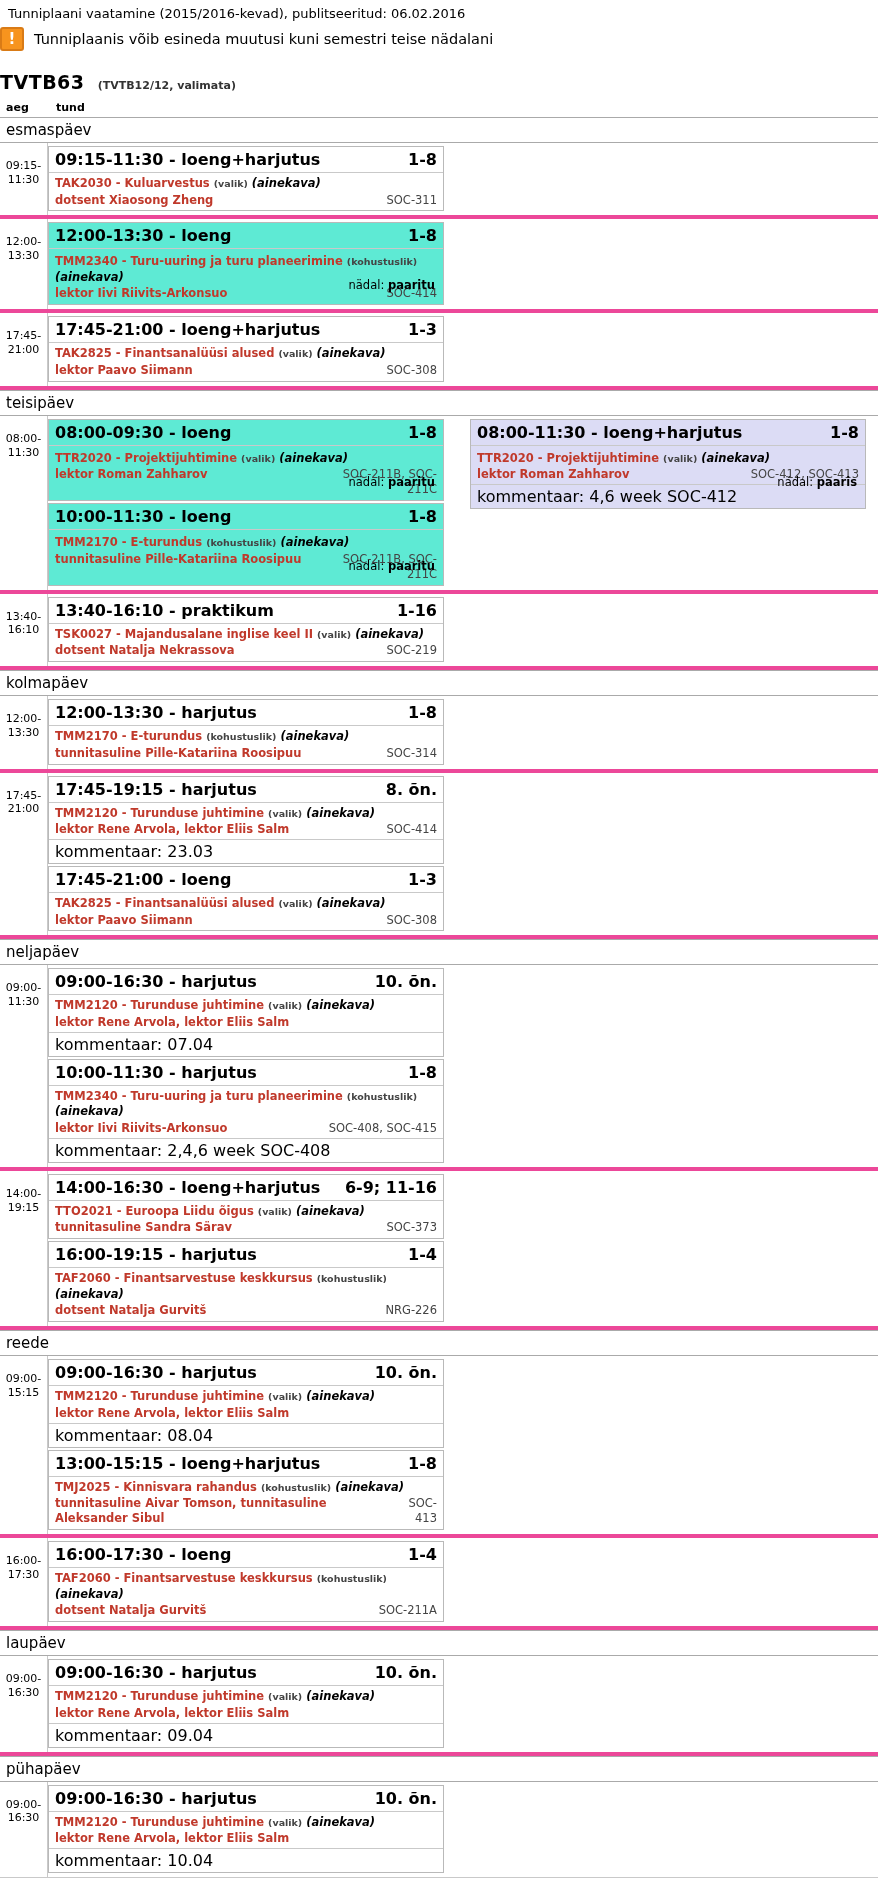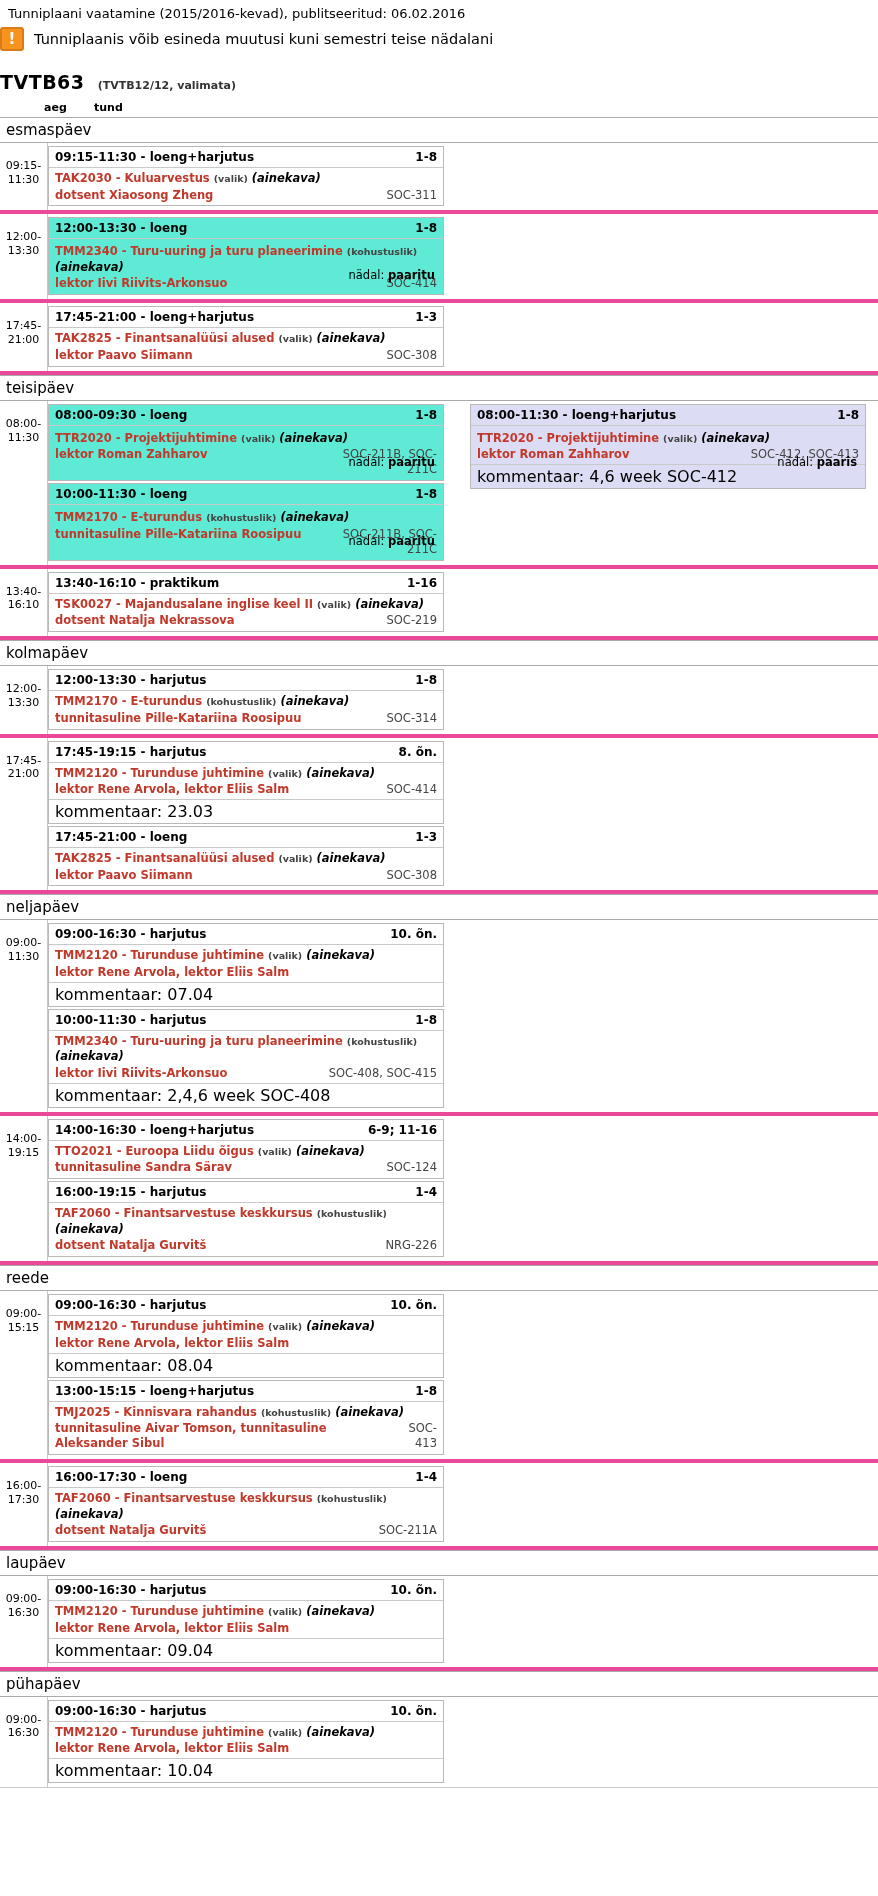--- a/index.html
+++ b/index.html
@@ -61,21 +61,20 @@
     color: #333;
     margin-left: 8px;
   }
 
   .colhdr {
     display: flex;
     font-size: 11px;
     font-weight: bold;
     color: #000;
     padding: 2px 0 3px 0;
-    margin-left: 38px;
   }
   .colhdr .c1 { width: 48px; padding-left: 6px; }
   .colhdr .c2 { padding-left: 8px; }
 
   .daybar {
     border-top: 1px solid #aaa;
     border-bottom: 1px solid #aaa;
     font-size: 15px;
     color: #000;
     padding: 3px 16px 3px 6px;
@@ -116,21 +115,21 @@
     margin: 1px 0 2px 0;
     width: 396px;
   }
   .ev.plain { background: #ffffff; }
   .ev.green { background: #5eead4; }
   .ev.blue  { background: #dcdcf5; }
 
   .ev-hdr {
     display: flex;
     justify-content: space-between;
-    font-size: 12px;
+    font-size: 16px;
     font-weight: bold;
     color: #000;
     padding: 3px 6px 3px 6px;
     border-bottom: 1px solid #c9c9c9;
   }
   .ev-hdr .type { white-space: nowrap; }
   .ev-hdr .grp { white-space: nowrap; }
 
   .ev-body { padding: 3px 6px 3px 6px; }
 
@@ -451,21 +450,21 @@
           <div class="lane">
             <div class="ev plain">
               <div class="ev-hdr">
                 <span class="type">14:00-16:30 -  loeng+harjutus</span>
                 <span class="grp">6-9; 11-16</span>
               </div>
               <div class="ev-body">
                 <div class="subj"><span>TTO2021 - Euroopa Liidu õigus</span> <span class="kind">(valik)</span> <span class="plan">(ainekava)</span></div>
                 <div class="teacherline">
                   <span>tunnitasuline Sandra Särav</span>
-                  <span class="rooms">SOC-124</span>
+                  <span class="rooms">SOC-373</span>
                 </div>
               </div>
             </div>
             <div class="ev plain">
               <div class="ev-hdr">
                 <span class="type">16:00-19:15 -  harjutus</span>
                 <span class="grp">1-4</span>
               </div>
               <div class="ev-body">
                 <div class="subj"><span>TAF2060 - Finantsarvestuse keskkursus</span> <span class="kind">(kohustuslik)</span> <span class="plan">(ainekava)</span></div>

